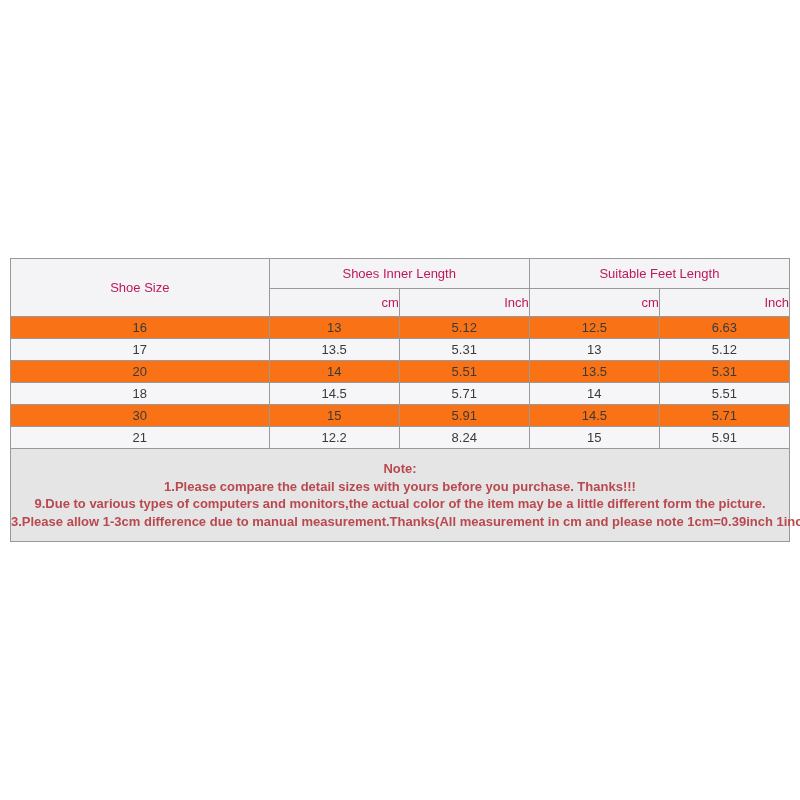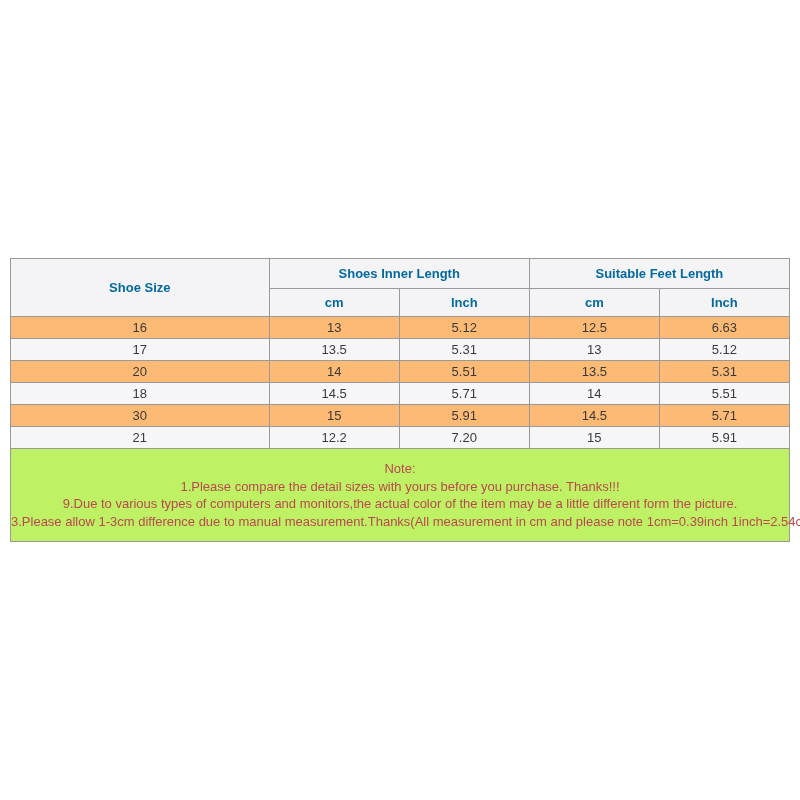--- a/index.html
+++ b/index.html
@@ -29,37 +29,38 @@
   table.size-chart th,
   table.size-chart td {
     border: 1px solid var(--border, #999999);
     text-align: center;
     vertical-align: middle;
     font-size: 13px;
     padding: 0;
   }
   thead th {
     background: var(--header-bg, #f4f4f6);
-    font-weight: bold;
-    color: #0369a1;
+    font-weight: normal;
+    color: #be185d;
   }
   tr.group-row th { height: 29px; }
-  tr.sub-row th   { height: 27px; }
+  tr.sub-row th   { height: 27px; text-align: right; }
   tbody td {
     height: 21px;
     font-weight: normal;
-    background: #fdba74;
+    background: #f97316;
   }
   tbody tr:nth-child(even) td {
     background: var(--alt-row-bg, #f6f6f8);
   }
   td.note-cell {
     height: 92px;
-    background: #bef264;
+    background: #e5e5e5;
     vertical-align: middle;
+    font-weight: bold;
   }
   .note-line {
     color: var(--note-text, #b9484f);
     font-size: 13px;
     line-height: 17.5px;
     text-align: center;
     white-space: nowrap;
   }
   col.c-size  { width: 33.2%; }
   col.c-quart { width: 16.7%; }
@@ -122,21 +123,21 @@
         <tr>
           <td>30</td>
           <td>15</td>
           <td>5.91</td>
           <td>14.5</td>
           <td>5.71</td>
         </tr>
         <tr>
           <td>21</td>
           <td>12.2</td>
-          <td>7.20</td>
+          <td>8.24</td>
           <td>15</td>
           <td>5.91</td>
         </tr>
       </tbody>
       <tfoot>
         <tr>
           <td colspan="5" class="note-cell">
             <div class="note-line">Note:</div>
             <div class="note-line">1.Please compare the detail sizes with yours before you purchase. Thanks!!!</div>
             <div class="note-line">9.Due to various types of computers and monitors,the actual color of the item may be a little different form the picture.</div>

